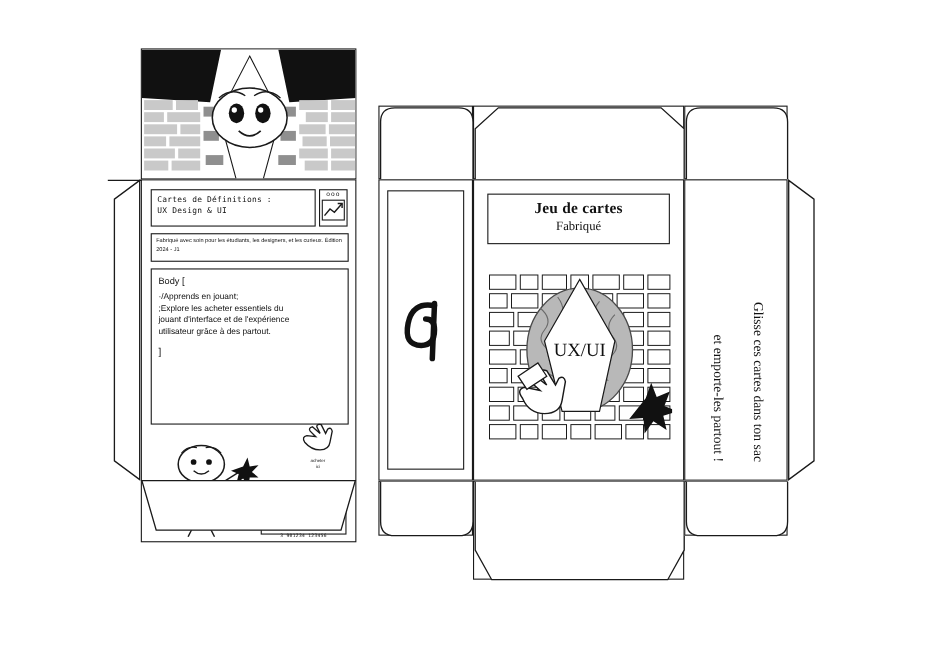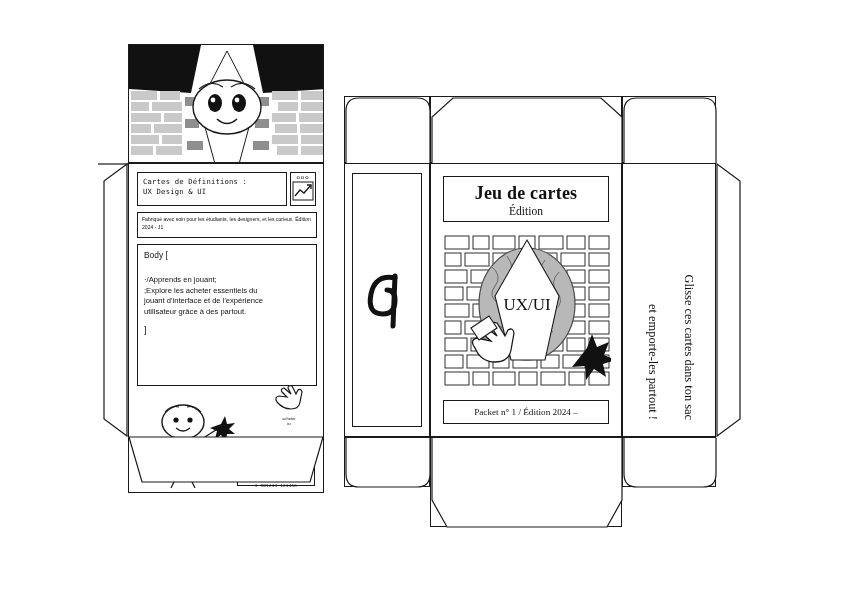--- a/index.html
+++ b/index.html
@@ -84,21 +84,21 @@
     left: 8px; top: 80px;
     width: 180px; height: 142px;
     border: 1.2px solid #1a1a1a;
     box-sizing: border-box;
     padding: 5px 6px;
     font-family: Liberation Sans, sans-serif;
     font-size: 7.6px;
     line-height: 1.42;
   }
   .front-body-box .bracket-top { font-size: 8.4px; }
-  .front-body-box .body-lines { margin-top: 13px; }
+  .front-body-box .body-lines { margin-top: 3px; }
   .front-body-box .bracket-bot { margin-top: 6px; font-size: 9px; }
 
   .barcode {
     position: absolute;
     right: 8px; bottom: 6px;
     width: 78px; height: 44px;
     border: 1.2px solid #1a1a1a;
     background: #fff;
     box-sizing: border-box;
     padding: 3px 3px 0 3px;
@@ -175,25 +175,25 @@
     position: absolute;
     left: 12px; top: 12px;
     right: 12px;
     height: 46px;
     border: 1.2px solid #1a1a1a;
     box-sizing: border-box;
     text-align: center;
     padding-top: 6px;
     font-family: "Liberation Serif", serif;
   }
-  .back-title-box .t1 { font-size: 18px; font-weight: bold; letter-spacing: 0.2px; }
+  .back-title-box .t1 { font-size: 14px; font-weight: bold; letter-spacing: 0.2px; }
   .back-title-box .t2 { font-size: 11.5px; margin-top: 1px; }
   .back-art {
     position: absolute;
-    left: 10px; top: 66px;
+    left: 10px; top: 80px;
     right: 10px;
     height: 178px;
     overflow: hidden;
   }
   .back-foot-box {
     position: absolute;
     left: 12px; bottom: 12px;
     right: 12px;
     height: 24px;
     border: 1.2px solid #1a1a1a;
@@ -423,21 +423,21 @@
 
   <div class="flap" id="back-top-flap">
     <svg width="192" height="67" viewBox="0 0 192 67">
       <path d="M1,66 L1,20 L22,1 L170,1 L191,20 L191,66" fill="#ffffff" stroke="#1a1a1a" stroke-width="1.2"></path>
     </svg>
   </div>
 
   <div class="panel" id="back-panel">
     <div class="back-title-box">
       <div class="t1">Jeu de cartes</div>
-      <div class="t2">Édition</div>
+      <div class="t2">Fabriqué</div>
     </div>
 
     <div class="back-art">
       <svg width="172" height="178" viewBox="0 0 172 178">
         <rect x="0" y="0" width="172" height="178" fill="#ffffff"></rect>
 
         <g fill="none" stroke="#1a1a1a" stroke-width="0.9">
           <rect x="4" y="6" width="24" height="13"></rect>
             <rect x="32" y="6" width="16" height="13"></rect>
           <rect x="52" y="6" width="22" height="13"></rect>
@@ -516,21 +516,20 @@
         <path d="M86,10 L118,66 L104,130 L70,130 L54,66 Z" fill="#ffffff" stroke="#1a1a1a" stroke-width="1.1"></path>
         <text x="86" y="80" text-anchor="middle" font-family="Liberation Serif, serif" font-size="17" fill="#111111">UX/UI</text>
 
         <path d="M34,118 q-6,-8 2,-10 l14,3 l-10,-9 q-3,-5 3,-6 l13,10 l-6,-10 q0,-5 6,-3 l8,13 l3,-6 q5,-3 6,3 l-3,17 q-2,12 -16,12 q-14,0 -20,-14 Z" fill="#ffffff" stroke="#1a1a1a" stroke-width="1.3"></path>
         <path d="M30,98 l18,-12 l8,12 l-18,12 Z" fill="#ffffff" stroke="#1a1a1a" stroke-width="1.2"></path>
 
         <path d="M146,118 l5,-14 l5,13 l12,-5 l-5,13 l12,5 l-13,4 l3,13 l-12,-8 l-8,11 l-1,-14 l-13,1 Z" fill="#111111"></path>
       </svg>
     </div>
 
-    <div class="back-foot-box">Packet n° 1 / Édition 2024 –</div>
   </div>
 
   <div class="flap" id="back-bottom-flap">
     <svg width="192" height="90" viewBox="0 0 192 90">
       <path d="M1,0 L1,62 L16,89 L176,89 L191,62 L191,0" fill="#ffffff" stroke="#1a1a1a" stroke-width="1.2"></path>
     </svg>
   </div>
 
   <div class="flap" id="right-top-flap">
     <svg width="94" height="67" viewBox="0 0 94 67">

